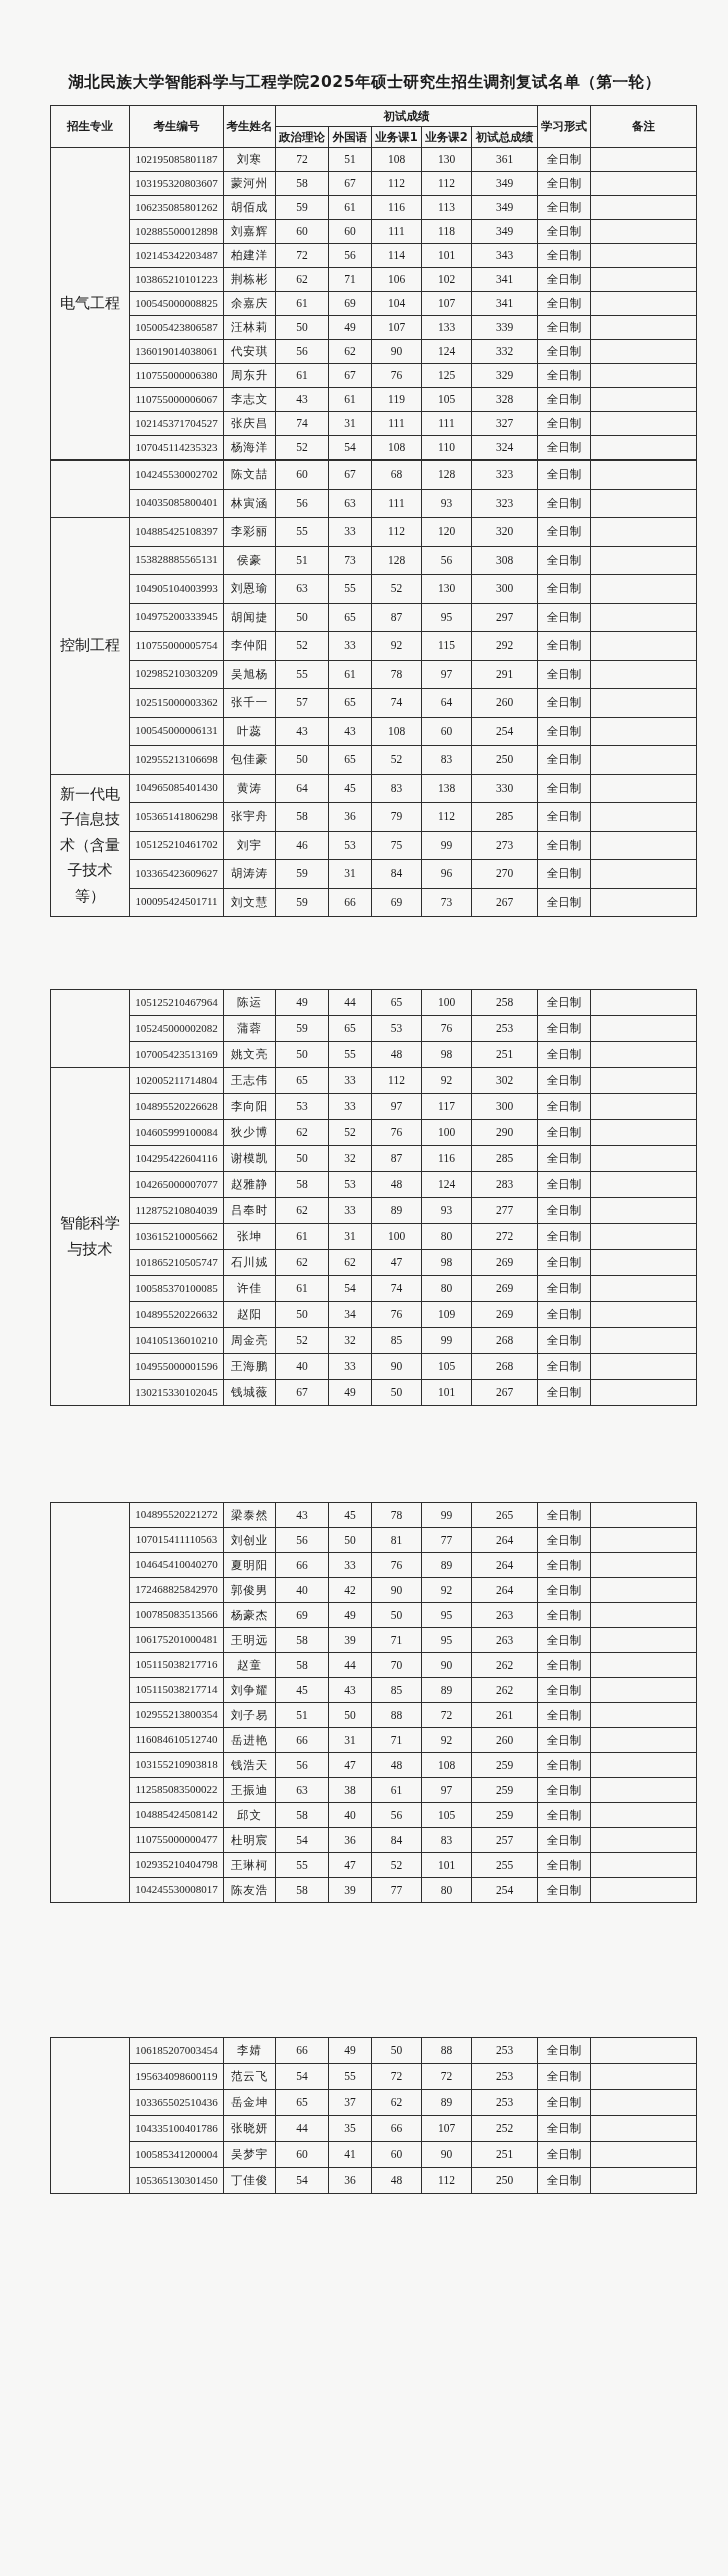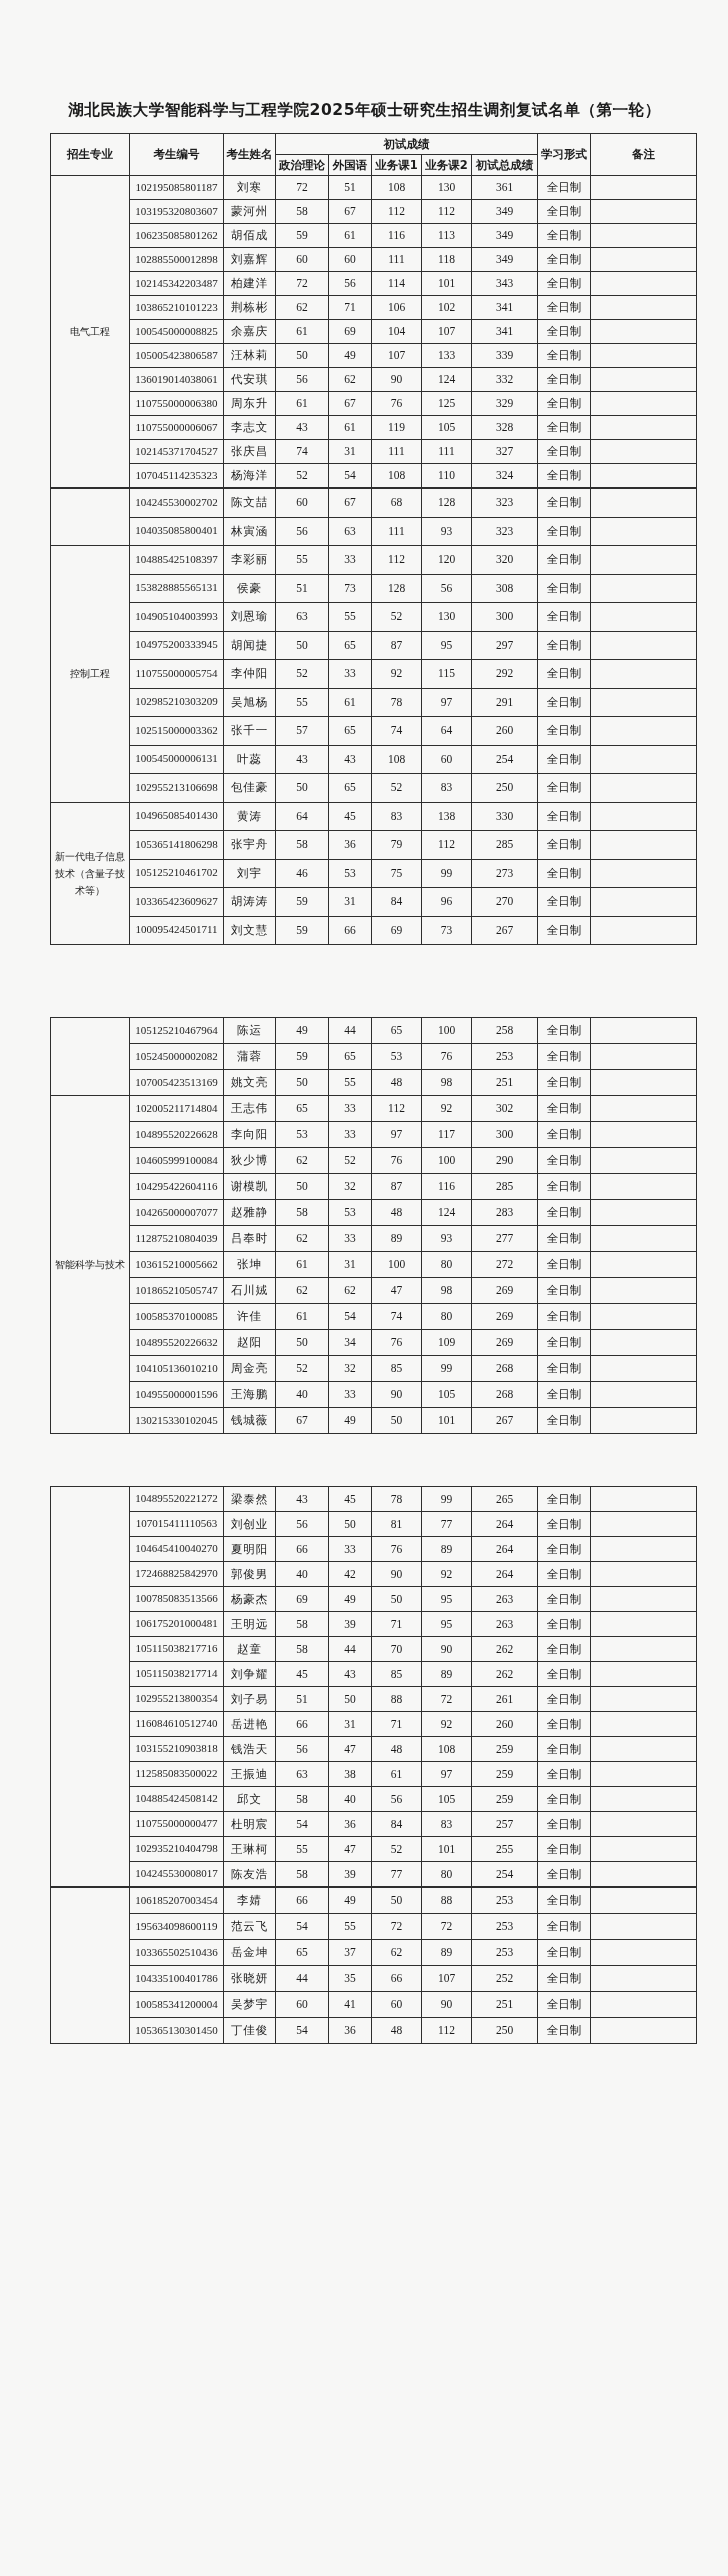--- a/index.html
+++ b/index.html
@@ -4,21 +4,21 @@
 <style>
   html,body{margin:0;padding:0;}
   body{
     width:729px;height:2576px;
     background:#f7f7f6;
     color:#1c1c1c;
     font-family:"Liberation Serif","DejaVu Serif",serif;
   }
   .page{width:729px;height:2576px;overflow:hidden;position:relative;}
   .title{
-    margin:0;padding-top:100px;
+    margin:0;padding-top:72px;
     text-align:center;
     font-size:15.6px;font-weight:bold;
     font-family:"DejaVu Sans","Liberation Sans",sans-serif;
     letter-spacing:0.5px;
   }
   .tables{margin-left:50px;width:653px;}
   table.roster{
     border-collapse:collapse;
     table-layout:fixed;
     width:647px;
@@ -28,28 +28,28 @@
   th,td{
     border:0.9px solid #2e2e2e;
     text-align:center;vertical-align:middle;
     padding:0 1.8px;overflow:hidden;
   }
   th{
     font-family:"DejaVu Sans","Liberation Sans",sans-serif;
     font-weight:bold;font-size:11.5px;height:20px;
   }
   td{font-size:11.5px;line-height:1.45;}
-  .c-major{font-size:10px;line-height:1.7;padding:0 4px;}
+  .c-major{font-size:15px;line-height:1.7;padding:0 4px;}
   .c-id{font-size:11px;}
   .c-name{letter-spacing:0.9px;}
   .seg0{margin-top:12px;}
   .seg1{}
   .seg2{margin-top:72px;}
-  .seg3{margin-top:52px;}
-  .seg4{}
+  .seg3{margin-top:96px;}
+  .seg4{margin-top:134px;}
   .seg0 td{height:23px;}
   .seg1 td{height:27.5px;}
   .seg2 td{height:25px;}
   .seg3 td{height:24px;}
   .seg4 td{height:25px;}
 </style>
 </head>
 <body>
 
 <div class="page">

